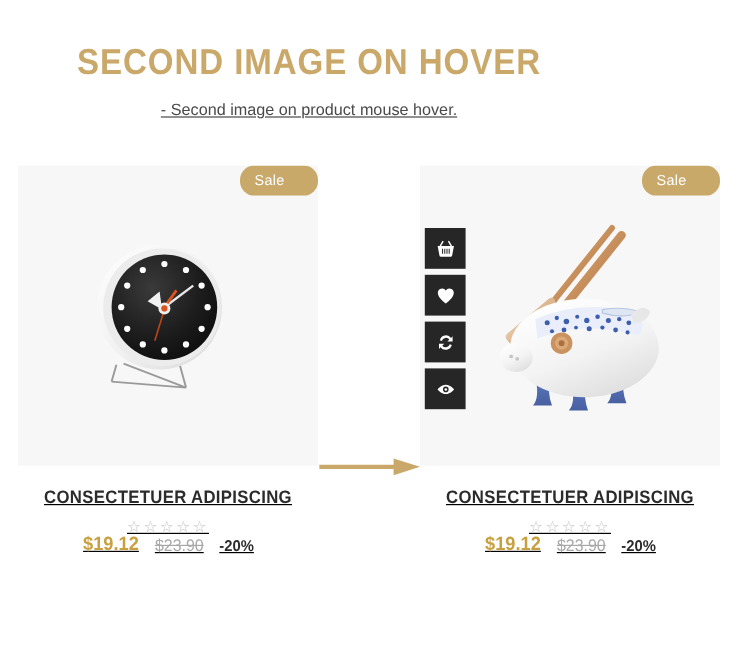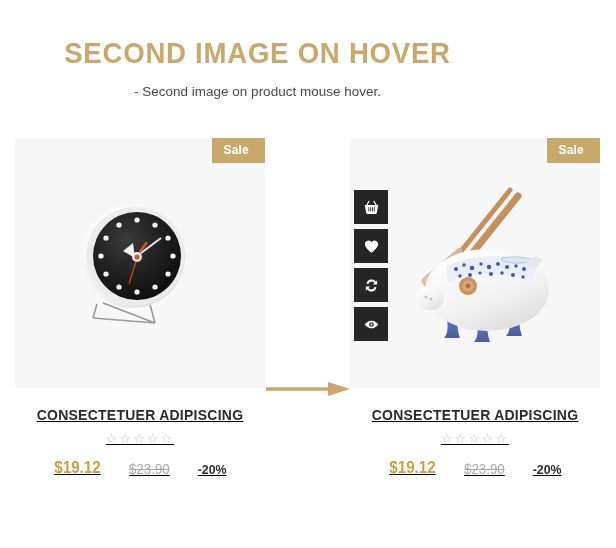--- a/index.html
+++ b/index.html
@@ -27,20 +27,21 @@
     color: #c9a86a;
     text-transform: uppercase;
     line-height: 1;
     transform: scaleX(0.92);
   }
   .subtitle {
     margin-top: 16px;
     font-size: 13.5px;
     color: #4a4a4a;
     font-weight: 400;
+    text-decoration: underline;
   }
 
   
   .products {
     position: absolute;
     top: 138px;
     left: 0;
     width: 616px;
   }
   .product-card {
@@ -58,25 +59,26 @@
     overflow: hidden;
   }
 
   .sale-badge {
     position: absolute;
     top: 0;
     right: 0;
     background: #c9a96a;
     color: #ffffff;
     font-size: 12px;
-    font-weight: 700;
-    padding: 6px 16px 7px 12px;
+    font-weight: 400;
+    padding: 6px 28px 7px 12px;
     line-height: 1;
     z-index: 6;
     letter-spacing: .2px;
+    border-radius: 12px;
   }
 
   
   .actions {
     position: absolute;
     left: 4px;
     top: 52px;
     display: flex;
     flex-direction: column;
     gap: 5px;
@@ -105,25 +107,24 @@
     transform: scaleX(0.93);
   }
   .stars {
     margin-top: 9px;
     font-size: 13px;
     color: #c3c3c3;
     letter-spacing: 2px;
     line-height: 1;
   }
   .prices {
-    margin-top: 14px;
     display: flex;
-    align-items: flex-end;
+    align-items: center;
     justify-content: center;
-    gap: 26px;
+    gap: 11px;
   }
   .price-new {
     font-family: "Liberation Sans Narrow", "Liberation Sans", sans-serif;
     font-size: 16px;
     font-weight: 700;
     color: #c9a040;
     transform: scaleX(0.95);
   }
   .price-old {
     font-family: "Liberation Sans Narrow", "Liberation Sans", sans-serif;

